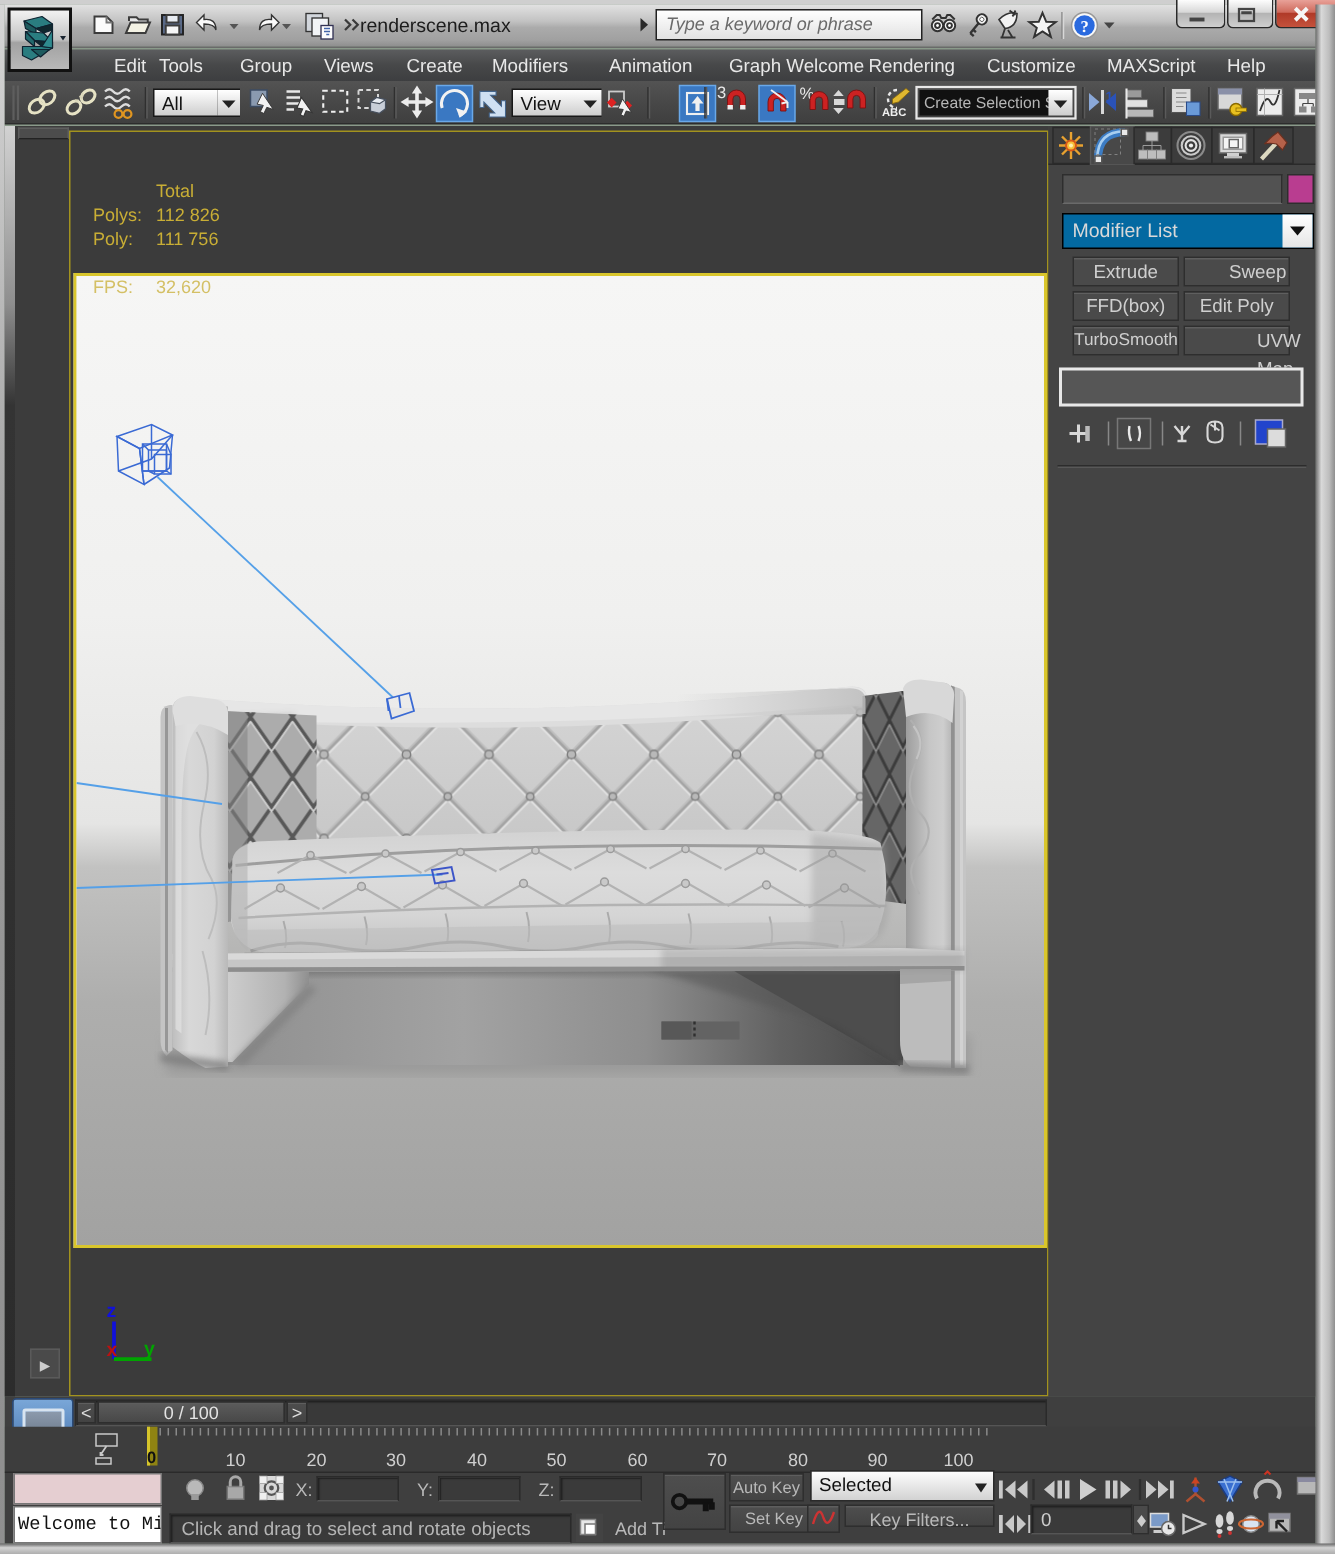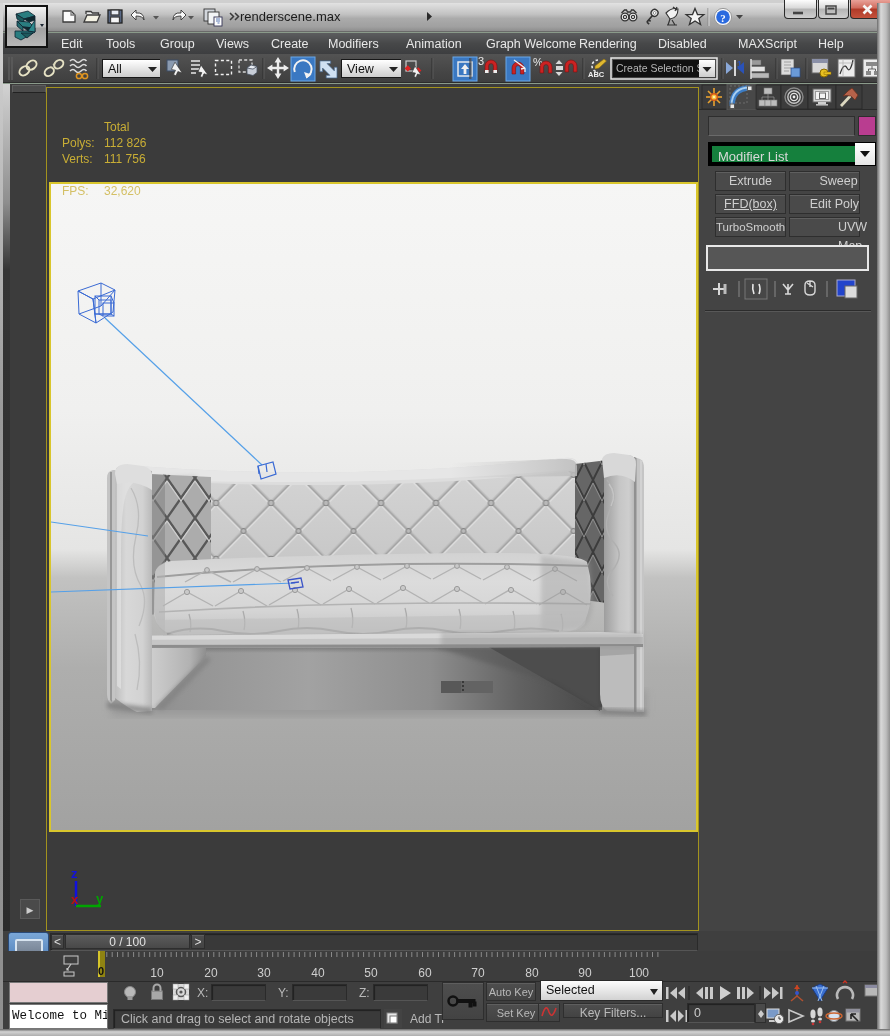--- a/index.html
+++ b/index.html
@@ -54,30 +54,30 @@
   box-shadow:inset 0 1px 0 #5e5e5e; color:#b9b9b9; font-size:12px; text-align:center; }
 .sunk { position:absolute; background:#3a3a3a; border:1px solid #2a2a2a; border-bottom-color:#555;
   box-shadow:inset 1px 1px 1px rgba(0,0,0,.45); }
 </style>
 </head>
 <body>
 <div id="win">
   <div class="abs" id="topedge"></div>
   <div class="abs" id="titlebar"></div>
   <div class="abs" id="menubar">
-    <span style="left:58px">Edit</span>
+    <span style="left:73px">Edit</span>
       <span style="left:103px">Tools</span>
     <span style="left:157px">Group</span>
       <span style="left:213px">Views</span>
     <span style="left:268px">Create</span>
       <span style="left:325px">Modifiers</span>
     <span style="left:403px">Animation</span>
       <span style="left:483px">Graph Welcome</span>
     <span style="left:576px">Rendering</span>
-      <span style="left:655px">Disabled</span>
+      <span style="left:655px">Customize</span>
     <span style="left:735px">MAXScript</span>
       <span style="left:815px">Help</span>
   </div>
   <div class="abs" id="toolbar">
   <svg width="874" height="29" style="position:absolute;left:0;top:0">
     <g transform="translate(-3,0)">
 
       <path d="M9 58 M9 3 v23 M12 3 v23" stroke="#5e5e5e" stroke-width="1.5" fill="none"></path>
 
       <g transform="translate(28,14) rotate(-38)" stroke="#e6e2c4" stroke-width="2" fill="none">
@@ -478,21 +478,21 @@
     </g>
     <g stroke="#3c55c8" stroke-width="1.3" fill="none">
       <path d="M237 396 L250 394 L252 403 L239 405 Z"></path>
       <path d="M240 399 L248 398"></path>
     </g>
   </svg>
   </div>
   <div class="stat" style="left:104px;top:120px">Total</div>
   <div class="stat" style="left:62px;top:136px">Polys:</div>
   <div class="stat" style="left:104px;top:136px">112 826</div>
-  <div class="stat" style="left:62px;top:152px">Verts:</div>
+  <div class="stat" style="left:62px;top:152px">Poly:</div>
   <div class="stat" style="left:104px;top:152px">111 756</div>
   <div class="stat" style="left:62px;top:184px;opacity:.75">FPS:</div>
   <div class="stat" style="left:104px;top:184px;opacity:.75">32,620</div>
   <svg class="abs" style="left:60px;top:860px" width="60" height="60">
     <g font-family="Liberation Sans" font-size="13" font-weight="bold">
       <line x1="16" y1="46" x2="16" y2="21" stroke="#1111dd" stroke-width="2.5"></line>
       <line x1="16" y1="46" x2="41" y2="46" stroke="#00a400" stroke-width="2.5"></line>
       <text x="11" y="18" fill="#1111dd">z</text>
       <text x="11" y="44" fill="#bb1111">x</text>
       <text x="36" y="43" fill="#00a400">y</text>
@@ -555,28 +555,28 @@
         <g transform="translate(150,13)">
           <path d="M -8 9 L 4 -4" stroke="#dcd8c0" stroke-width="2.8"></path>
           <path d="M -1 -6 L 3 -9 L 9 -2 L 6 3 L 2 -1 Q -3 -2 -6 -1 Z" fill="#b5624a" stroke="#6a3020" stroke-width=".8"></path>
         </g>
       </svg>
     </div>
 
     <div class="abs" style="left:9px;top:32px;width:147px;height:20px;background:#525252;border:1px solid #2e2e2e;border-bottom-color:#6a6a6a"></div>
     <div class="abs" style="left:159px;top:32px;width:18px;height:20px;background:#b93d90;border:1px solid #2e2e2e"></div>
 
-    <div class="abs" style="left:9px;top:58px;width:168px;height:24px;background:#15803d;border:4px solid #000000;color:#d9d9d9;font-size:13px;line-height:22px;padding-left:6px">Modifier List</div>
+    <div class="abs" style="left:9px;top:58px;width:168px;height:24px;background:#0369a1;border:1px solid #000000;color:#d9d9d9;font-size:13px;line-height:22px;padding-left:6px">Modifier List</div>
     <div class="abs" style="left:156px;top:59px;width:20px;height:22px;background:linear-gradient(#ffffff,#e6e6e6)"></div>
     <div class="abs" style="left:161px;top:67px;width:0;height:0;border:5px solid transparent;border-top:6px solid #111"></div>
 
     <div class="cbtn" style="left:16px;top:87px;">Extrude</div>
     <div class="cbtn" style="left:90px;top:87px;padding-left:28px;">Sweep</div>
-    <div class="cbtn" style="left:16px;top:110px;text-decoration:underline;">FFD(box)</div>
-    <div class="cbtn" style="left:90px;top:110px;text-align:right;">Edit Poly</div>
+    <div class="cbtn" style="left:16px;top:110px;">FFD(box)</div>
+    <div class="cbtn" style="left:90px;top:110px;">Edit Poly</div>
     <div class="cbtn" style="left:16px;top:133px;font-size:11.5px">TurboSmooth</div>
     <div class="cbtn" style="left:90px;top:133px;padding-left:48px;">UVW Map</div>
 
     <div class="abs" style="left:7px;top:161px;width:163px;height:26px;background:#565656;border:2px solid #e8e8e8"></div>
 
     <svg class="abs" style="left:0;top:190px" width="178" height="30">
       <g stroke="#d8d8d8" fill="none">
         <path d="M14 15 h12 M20 9 v12" stroke-width="2"></path>
         <path d="M26 10 v10" stroke="#bbb" stroke-width="3"></path>
         <line x1="40" y1="7" x2="40" y2="23" stroke="#888"></line>
@@ -886,20 +886,21 @@
     <path d="M792.5 13 h10" stroke="#fff" stroke-width="1" opacity=".4"></path>
     <g fill="none" stroke="#333" stroke-width="1.4">
       <rect x="826" y="7" width="9" height="7.5"></rect>
       <rect x="828.5" y="9.5" width="9" height="7.5" fill="#ddd"></rect>
     </g>
     <g stroke="#fff" stroke-width="2.4">
       <path d="M863 6.5 l8.5 8.5 M871.5 6.5 l-8.5 8.5"></path>
     </g>
   </svg>
   <div class="abs" id="title">renderscene.max</div>
+  <div class="abs" id="searchbox">Type a keyword or phrase</div>
   <div class="abs wbtn" id="btnmin"></div>
   <div class="abs wbtn" id="btnmax"></div>
   <div class="abs wbtn" id="btnclose"></div>
   <svg class="abs" style="left:780px;top:0" width="110" height="22">
     <path d="M13 13 h10" stroke="#444" stroke-width="2.6"></path>
     <g fill="none" stroke="#444" stroke-width="1.5">
       <rect x="46" y="6" width="10" height="8"></rect>
       <rect x="47.5" y="7.5" width="7" height="2" fill="#444" stroke="none"></rect>
     </g>
     <g stroke="#f6f6f6" stroke-width="2.6">

